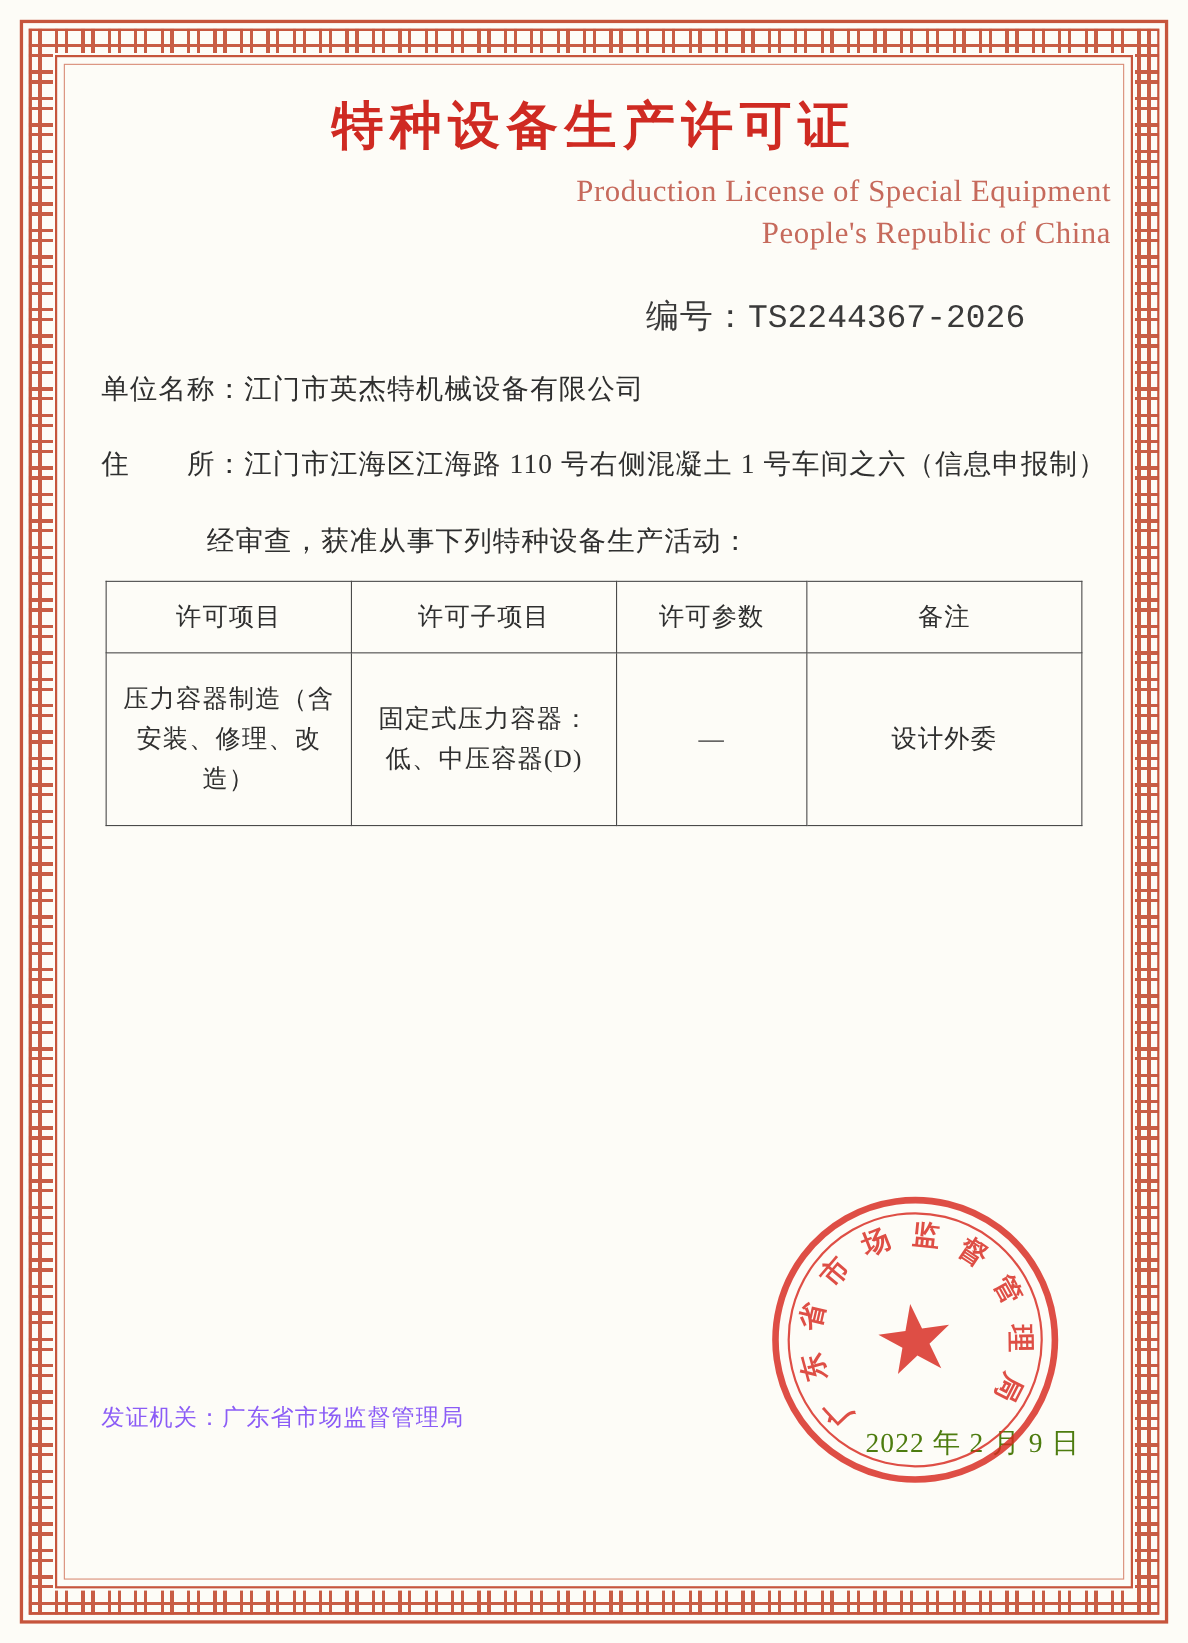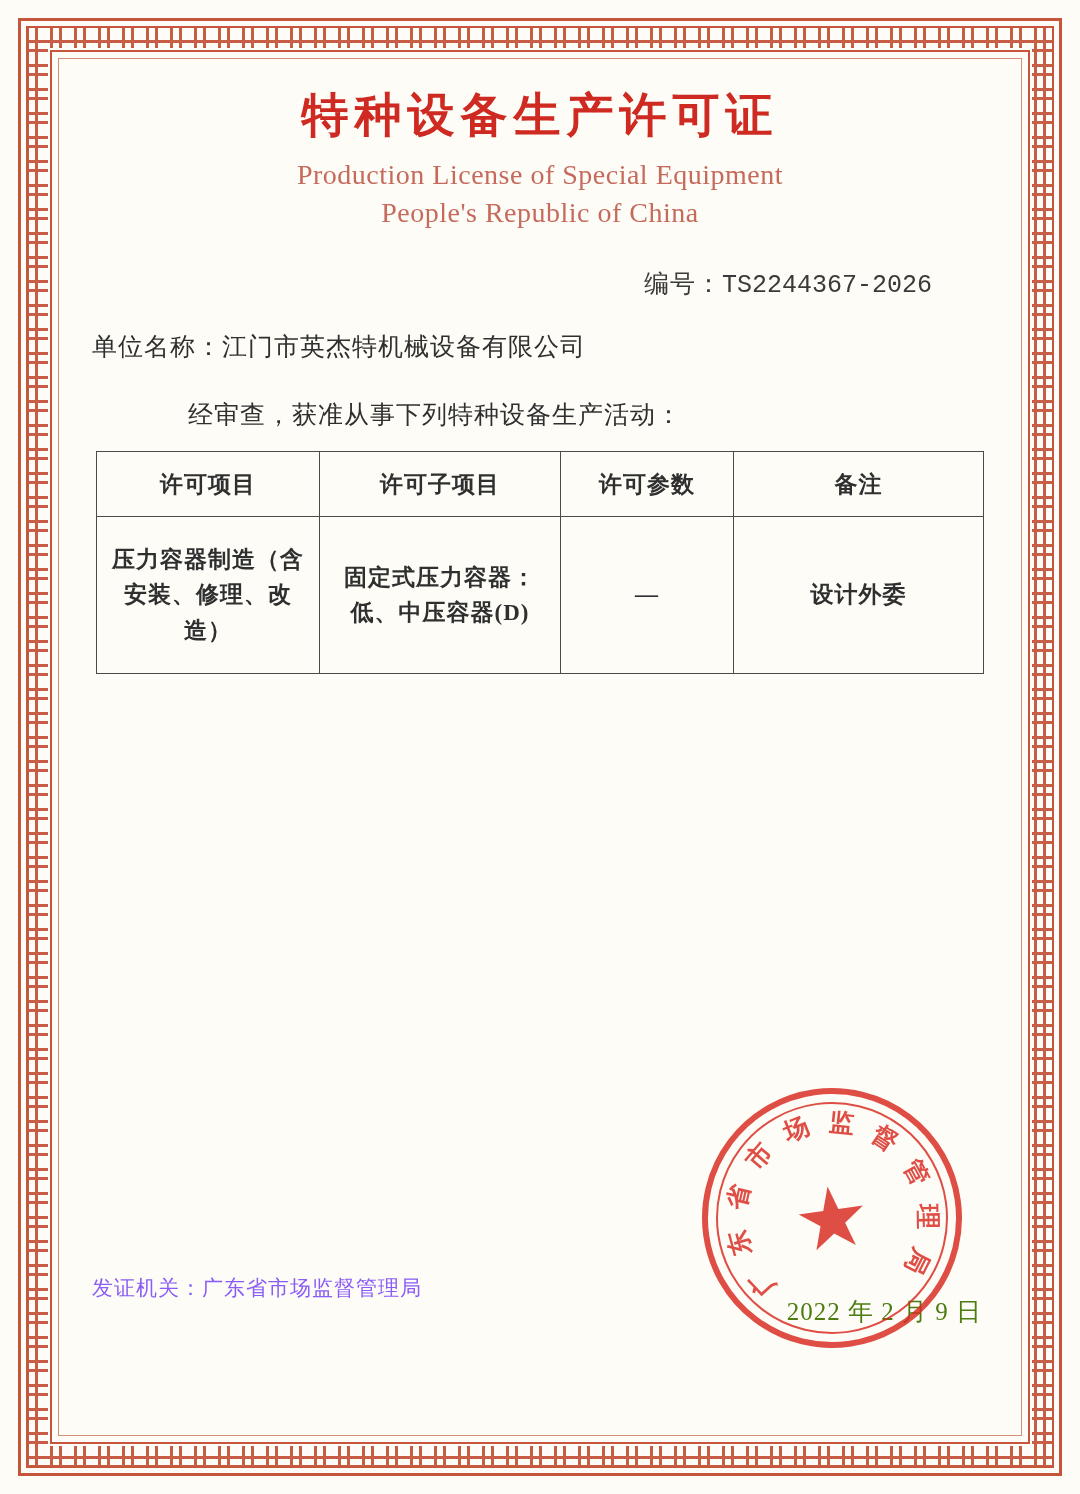--- a/index.html
+++ b/index.html
@@ -100,34 +100,34 @@
     font-size: 47px;
     margin-top: 28px;
     line-height: 1.25;
   }
   .title-cn-2 {
     font-size: 47px;
     margin-top: 8px;
     line-height: 1.25;
   }
   .title-en-1, .title-en-2 {
-    text-align: center;
+    text-align: right;
     color: #c66a5c;
     font-family: "Liberation Serif", "DejaVu Serif", serif;
     font-size: 28px;
     letter-spacing: 0.5px;
   }
   .title-en-1 { margin-top: 14px; }
   .title-en-2 { margin-top: 6px; }
 
   .serial-row {
     margin-top: 38px;
     text-align: right;
     padding-right: 78px;
-    font-size: 25px;
+    font-size: 30px;
     color: #3a3a3a;
     letter-spacing: 1px;
   }
   .serial-row .serial-value {
     font-family: "Liberation Mono", "DejaVu Sans Mono", monospace;
     letter-spacing: 0px;
   }
 
   .field {
     margin-top: 26px;
@@ -161,21 +161,21 @@
     table-layout: fixed;
   }
   table.license-table th,
   table.license-table td {
     border: 1px solid #4a4a4a;
     text-align: center;
     vertical-align: middle;
     font-size: 23px;
     color: #2f2f2f;
     letter-spacing: 1px;
-    font-weight: bold;
+    font-weight: normal;
     padding: 8px 6px;
   }
   table.license-table th { height: 48px; }
   table.license-table td { height: 140px; line-height: 1.55; }
   .col-1 { width: 210px; }
   .col-2 { width: 228px; }
   .col-3 { width: 160px; }
   .col-4 { width: 237px; }
   td.cell-left-text {
     text-align: left;
@@ -270,20 +270,23 @@
     <div class="title-en-2">People's Republic of China</div>
 
     <div class="serial-row">
       <span>编号：</span><span class="serial-value">TS2244367-2026</span>
     </div>
 
     <div class="field">
       <span class="label">单位名称：</span><span class="value">江门市英杰特机械设备有限公司</span>
     </div>
 
+    <div class="field spaced">
+      <span class="label">住　　所：</span><span class="value">江门市江海区江海路 110 号右侧混凝土 1 号车间之六（信息申报制）</span>
+    </div>
 
 
     <div class="statement">经审查，获准从事下列特种设备生产活动：</div>
 
     <table class="license-table">
       <thead>
         <tr>
           <th class="col-1">许可项目</th>
           <th class="col-2">许可子项目</th>
           <th class="col-3">许可参数</th>

